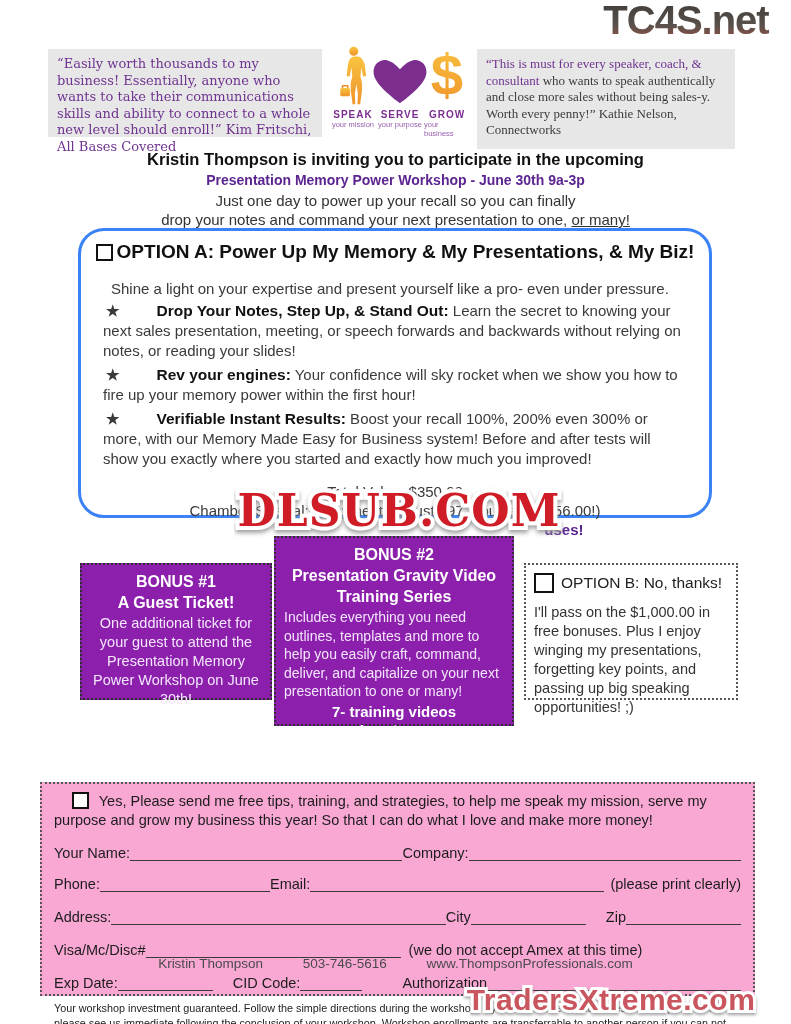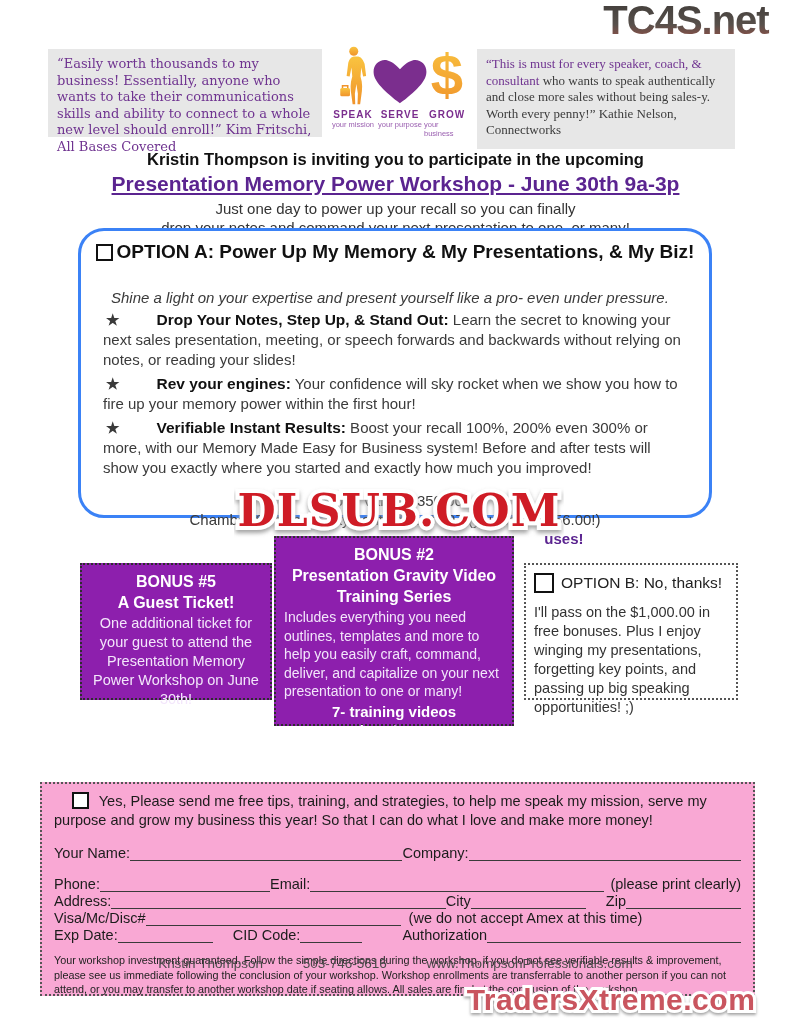--- a/index.html
+++ b/index.html
@@ -27,34 +27,34 @@
   
   .icons { position:absolute; left:330px; top:44px; width:140px; display:flex; justify-content:space-between; }
   .icon-col { display:flex; flex-direction:column; align-items:center; width:46px; }
   .icon-art { height:62px; display:flex; align-items:flex-end; justify-content:center; }
   .icon-title { font-size:10px; font-weight:bold; color:#7b2e8e; letter-spacing:1px; margin-top:3px; }
   .icon-sub { font-size:7.5px; color:#9a5fb0; }
 
   
   .invite { position:absolute; left:0; top:150px; width:791px; text-align:center; }
   .invite .l1 { font-size:16.5px; font-weight:bold; color:#111; }
-  .invite .l2 { font-size:21px; font-weight:bold; color:#5b2490; margin-top:3px;text-decoration:underline; }
+  .invite .l2 { font-size:14px; font-weight:bold; color:#5b2490; margin-top:3px; }
   .invite .l3 { font-size:15px; color:#333; margin-top:4px; }
   .invite .l4 { font-size:15px; color:#333; margin-top:2px; }
   .invite .l4 .u { text-decoration:underline; }
 
   
   .optA {
     position:absolute; left:78px; top:228px; width:634px; height:290px;
     border:3px solid #3b82f6; border-radius:26px; background:#fff;
   }
   .optA-title { display:flex; justify-content:center; align-items:center; gap:4px; margin-top:10px; }
   .checkbox { display:inline-block; width:17px; height:17px; border:2px solid #111; background:#fff; flex:0 0 auto; }
   .optA-title .t { font-size:19px; font-weight:bold; color:#111; }
-  .optA-intro { margin:26px 28px 0 30px; font-size:15px; color:#3a3a3a;font-style:italic; }
+  .optA-intro { margin:17px 28px 0 30px; font-size:15px; color:#3a3a3a; }
   .bullet { margin:4px 28px 0 22px; font-size:15px; color:#3a3a3a; line-height:20px; }
   .bullet .star { font-weight:bold; margin:0 8px 0 3px; }
   .bullet b { color:#111; font-size:15.5px;padding-left:29px; }
   .optA-value { text-align:center; margin-top:14px; font-size:15px; color:#3a3a3a; }
   .optA-special { text-align:center; margin-top:2px; font-size:15px; color:#3a3a3a; }
   .optA-bonusline { text-align:center; margin-top:2px; font-size:15px; font-weight:bold; color:#5b2490; }
 
   
   .pbox {
     position:absolute; background:#8d1fad; border:2px dotted #2d2d2d;
@@ -77,21 +77,21 @@
 
   
   .formbox {
     position:absolute; left:40px; top:782px; width:715px; height:214px;
     border:2px dotted #555; background:#f9a8d4; padding:8px 12px 0 12px;
     font-size:14.5px; color:#1c1c1c;
   }
   .optin { line-height:19px; }
   .optin .checkbox { width:17px; height:17px; vertical-align:-3px; margin:0 6px 0 18px; }
   .frow { display:flex; align-items:flex-end; margin-top:15px; white-space:nowrap; }
-  .frow.tight { margin-top:1px; }
+  .frow.tight { margin-top:17px; }
   .fl { flex:0 0 auto; }
   .line { border-bottom:1.5px solid #3a3a3a; height:14px; flex:1 1 auto; }
   .line.w170 { flex:0 0 170px; } .line.w115 { flex:0 0 115px; }
   .line.w255 { flex:0 0 255px; } .line.w95 { flex:0 0 95px; }
   .line.w62 { flex:0 0 62px; }
   .gap20 { flex:0 0 20px; } .gap40 { flex:0 0 40px; }
   .fineprint { margin-top:10px; font-size:10.8px; line-height:14.5px; color:#222; }
 
   .footer { position:absolute; left:0; top:956px; width:791px; text-align:center; font-size:13.5px; color:#4a4a4a; }
   .footer span { margin:0 18px; }
@@ -202,21 +202,21 @@
       <defs>
           <filter id="sh" x="-20%" y="-20%" width="140%" height="140%">
             <feDropShadow dx="0" dy="3" stdDeviation="2" flood-color="#999" flood-opacity="0.9"></feDropShadow>
           </filter>
         </defs>
       <text x="165" y="46" text-anchor="middle" font-family="DejaVu Serif, serif" font-weight="bold" font-size="44" letter-spacing="1" fill="#cf1f26" stroke="#ffffff" stroke-width="8" paint-order="stroke" filter="url(#sh)">DLSUB.COM</text>
     </svg>
   </div>
 
   <div class="pbox bonus1">
-    <div class="ph">BONUS #5</div>
+    <div class="ph">BONUS #1</div>
     <div class="ph">A Guest Ticket!</div>
     <div class="pt">One additional ticket for your guest to attend the Presentation Memory Power Workshop on June 30th!</div>
     <div class="pv">Value $350.00</div>
   </div>
 
   <div class="pbox bonus2">
     <div class="ph">BONUS #2</div>
     <div class="ph">Presentation Gravity Video Training Series</div>
     <div class="pt">Includes everything you need outlines, templates and more to help you easily craft, command, deliver, and capitalize on your next presentation to one or many!</div>
     <div class="pv">7- training videos</div>

